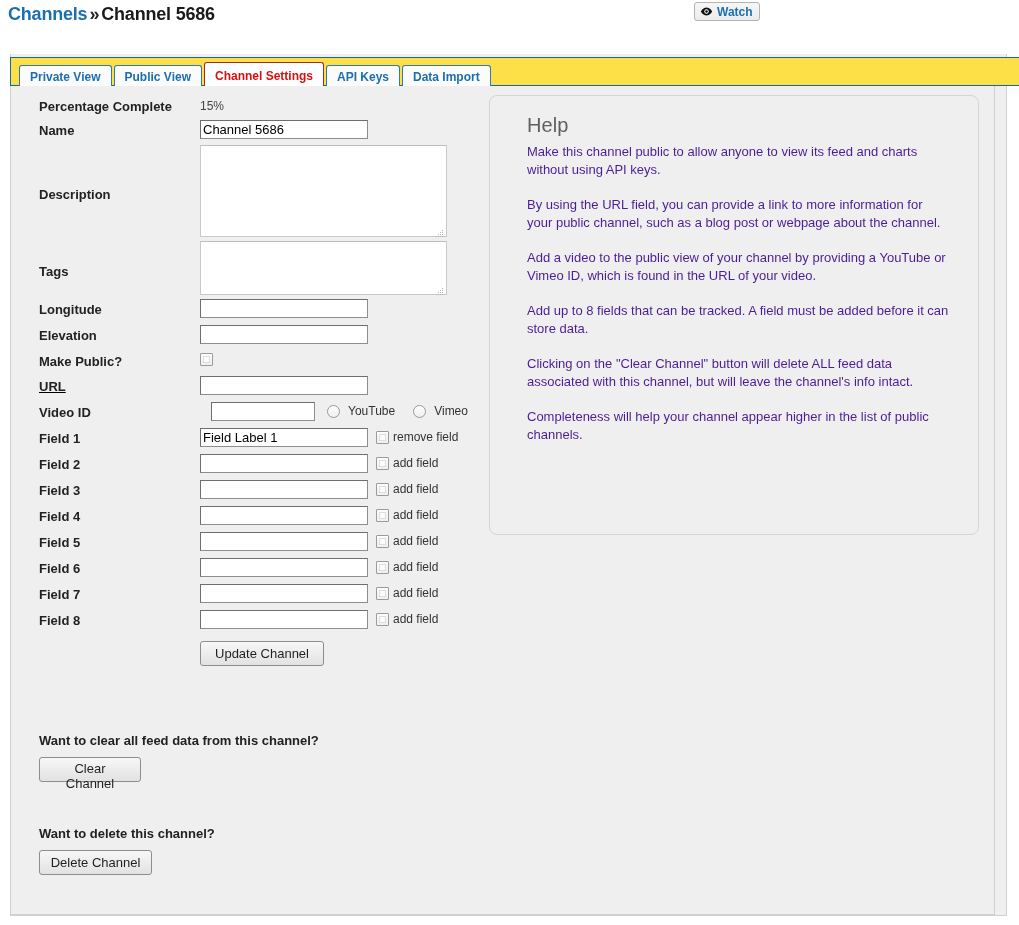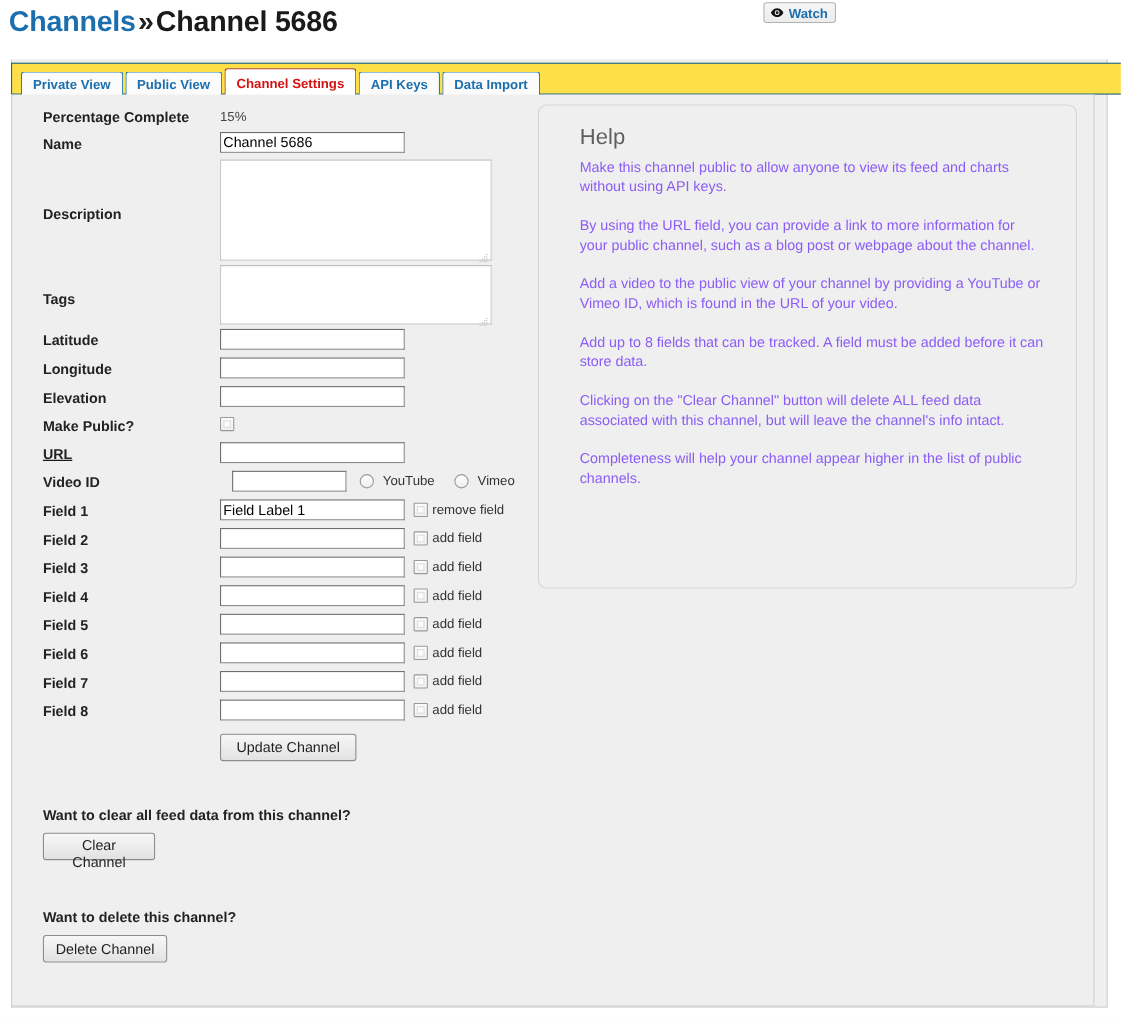--- a/index.html
+++ b/index.html
@@ -14,21 +14,21 @@
     height: 925px;
     overflow: hidden;
     background: #ffffff;
   }
 
   
   .breadcrumb {
     position: absolute;
     left: 8px;
     top: 4px;
-    font-size: 26px;
+    font-size: 18px;
     font-weight: bold;
     letter-spacing: -0.2px;
     white-space: nowrap;
   }
   .breadcrumb .crumb-link {
     color: #1b6faf;
     text-decoration: none;
   }
   .breadcrumb .crumb-sep {
     color: #222222;
@@ -295,21 +295,21 @@
     margin: 0 0 6px 0;
     font-size: 20px;
     font-weight: normal;
     color: #5f5f5f;
     letter-spacing: 0.1px;
   }
   .help p {
     margin: 0 0 17px 0;
     font-size: 13px;
     line-height: 18px;
-    color: #8b5cf6;
+    color: #4c1d95;
   }
 </style>
 </head>
 <body>
 
 <div id="page">
 
   <div class="breadcrumb">
     <a href="#" class="crumb-link">Channels</a><span class="crumb-sep">»</span><span class="crumb-current">Channel 5686</span>
   </div>
@@ -398,26 +398,20 @@
                 <i style="left:7px;top:5px;"></i>
               <i style="left:1px;top:7px;"></i>
                 <i style="left:3px;top:7px;"></i>
                 <i style="left:5px;top:7px;"></i>
                 <i style="left:7px;top:7px;"></i>
             </span>
           </span>
         </div>
       </div>
 
-      <div class="frow" style="height:26px;">
-        <div class="flabel">Latitude</div>
-        <div class="fctl">
-            <input class="txt" type="text" value="" style="">
-          </div>
-      </div>
 
       <div class="frow" style="height:26px;">
         <div class="flabel">Longitude</div>
         <div class="fctl">
             <input class="txt" type="text" value="" style="">
           </div>
       </div>
 
       <div class="frow" style="height:26px;">
         <div class="flabel">Elevation</div>

